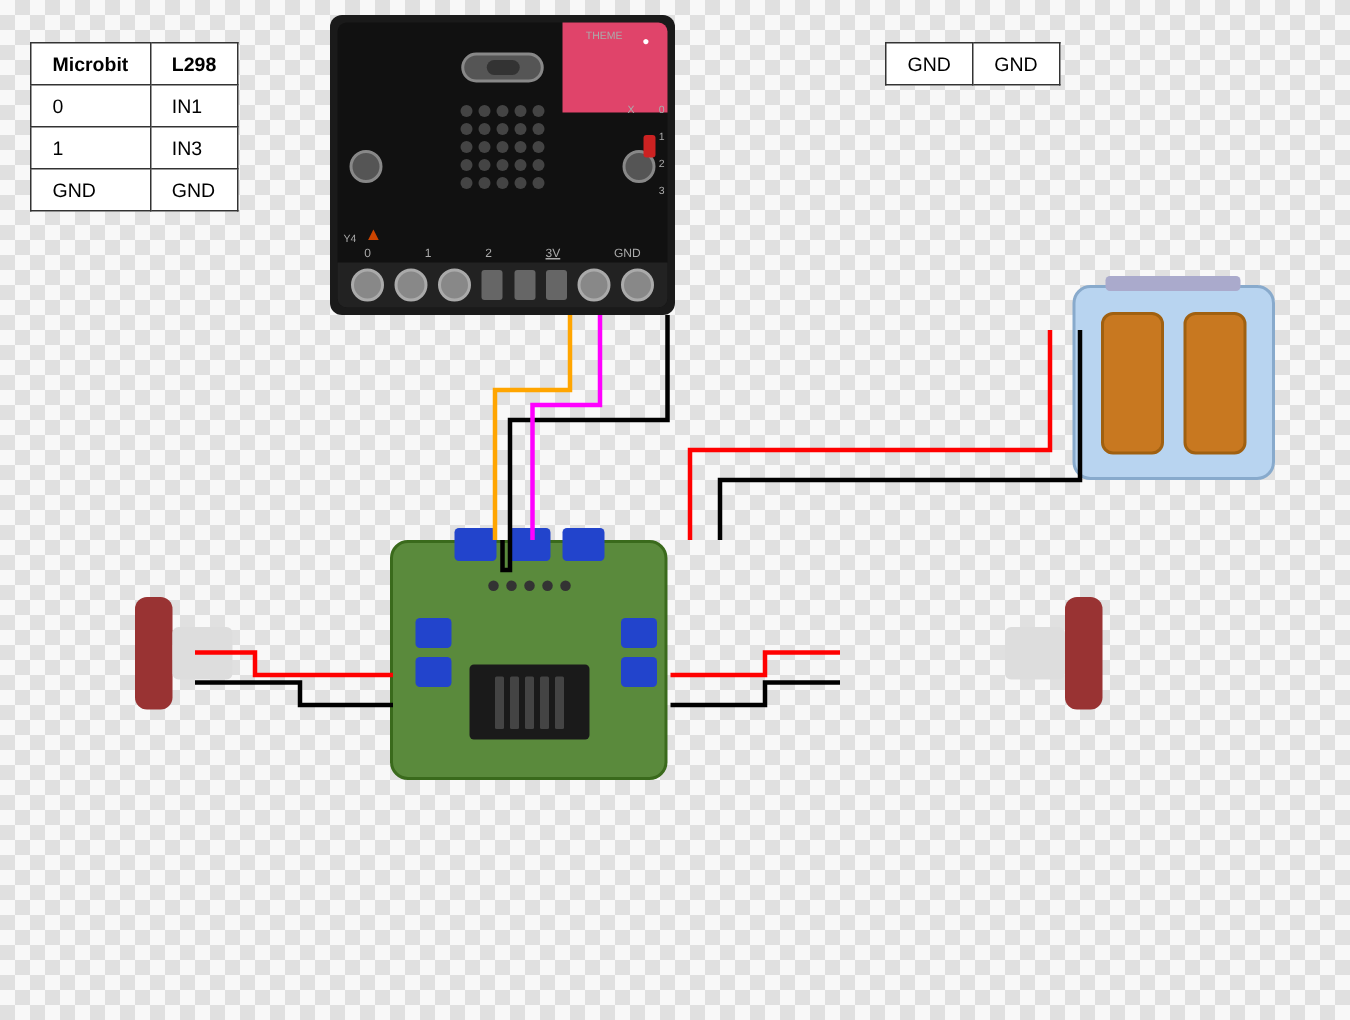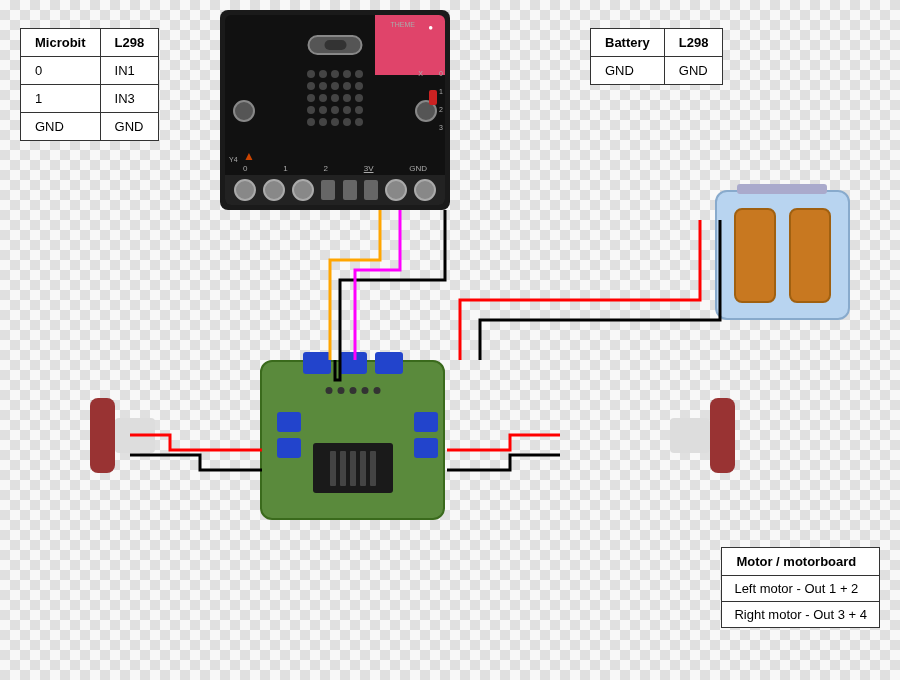--- a/index.html
+++ b/index.html
@@ -335,24 +335,20 @@
     </tr>
     <tr>
       <td>GND</td>
       <td>GND</td>
     </tr>
   </tbody>
     </table>
 
   <table class="info-table battery-table">
     <tbody>
-        <tr>
-      <th>Battery</th>
-      <th>L298</th>
-    </tr>
     <tr>
       <td>GND</td>
       <td>GND</td>
     </tr>
   </tbody>
     </table>
 
 
   <div class="microbit-board">
     <div class="microbit-board-inner">
@@ -475,33 +471,20 @@
   <div class="wheel-assembly" style="position:absolute;top:398px;left:90px;">
     <div class="wheel-tire"></div>
     <div class="wheel-hub"></div>
   </div>
 
   <div class="wheel-right-assembly" style="position:absolute;top:398px;right:165px;flex-direction:row-reverse;">
     <div class="wheel-tire"></div>
     <div class="wheel-hub"></div>
   </div>
 
-  <table class="info-table motor-table">
-    <tbody>
-        <tr>
-      <th colspan="1">Motor / motorboard</th>
-    </tr>
-    <tr>
-      <td>Left motor - Out 1 + 2</td>
-    </tr>
-    <tr>
-      <td>Right motor - Out 3 + 4</td>
-    </tr>
-  </tbody>
-    </table>
 
   <svg class="wires-svg">
 
     <path d="M 445 210 L 445 280 L 340 280 L 340 380 L 335 380 L 335 360" stroke="black" stroke-width="3" fill="none"></path>
 
     <path d="M 700 220 L 700 300 L 580 300 L 460 300 L 460 360" stroke="red" stroke-width="3" fill="none"></path>
 
     <path d="M 720 220 L 720 320 L 600 320 L 480 320 L 480 360" stroke="black" stroke-width="3" fill="none"></path>
 
     <path d="M 380 210 L 380 260 L 330 260 L 330 360" stroke="orange" stroke-width="3" fill="none"></path>

